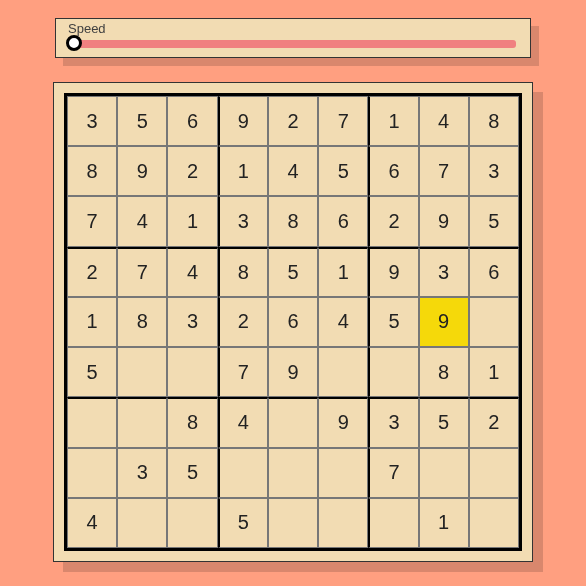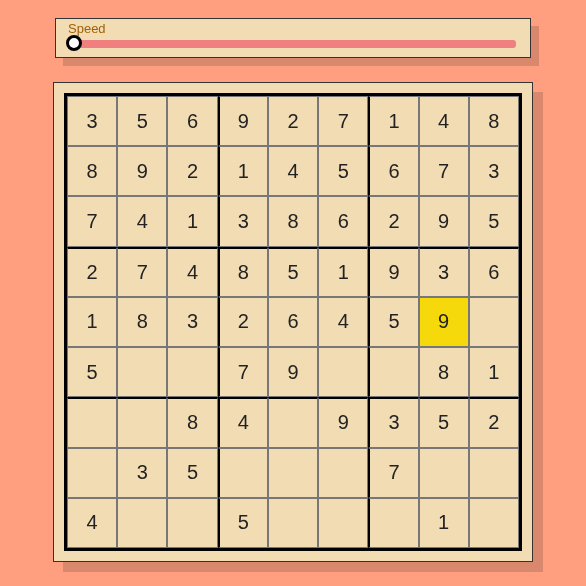--- a/index.html
+++ b/index.html
@@ -17,21 +17,21 @@
     top: 18px;
     width: 476px;
     height: 40px;
     background: #f2dcb3;
     border: 1px solid #333;
     box-shadow: 8px 8px 0 rgba(0,0,0,0.15);
     padding: 2px 8px 0 8px;
   }
   .speed-label {
     font-size: 13px;
-    color: #a16207;
+    color: #404040;
     margin: 0 0 1px 4px;
   }
   .slider {
     position: relative;
     height: 12px;
   }
   .track {
     position: absolute;
     left: 8px; right: 6px; top: 3px;
     height: 8px;

